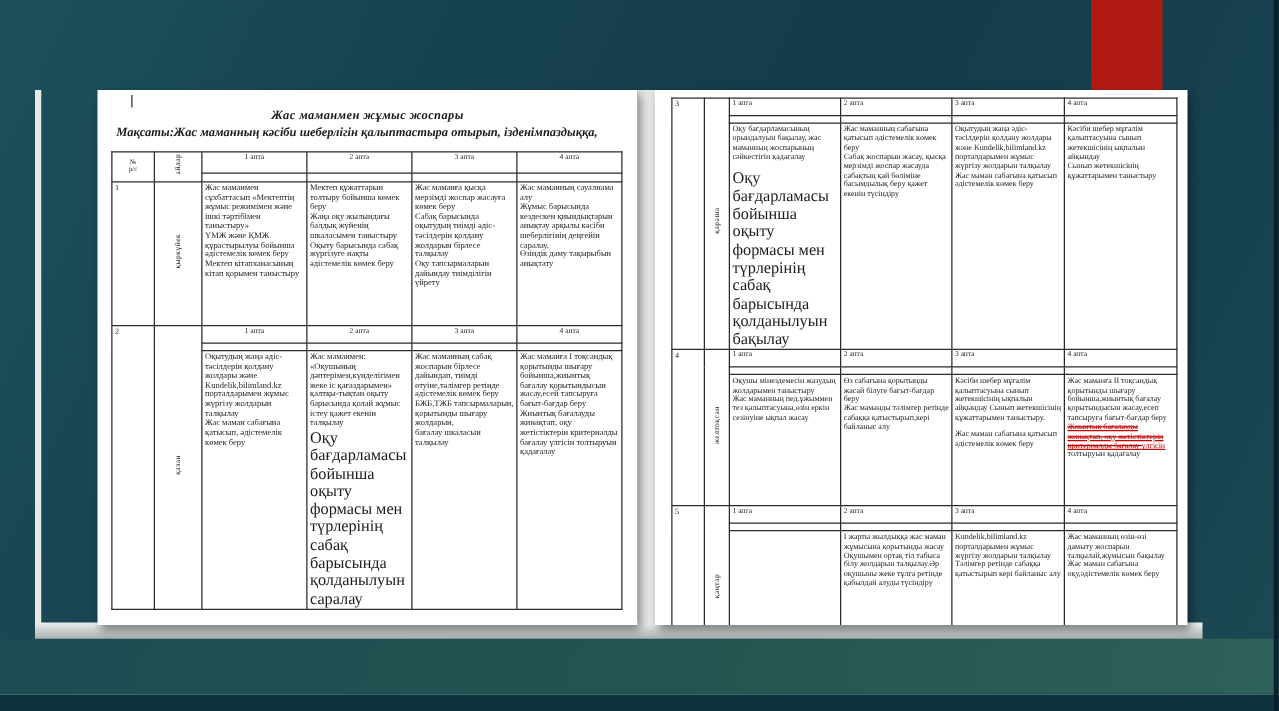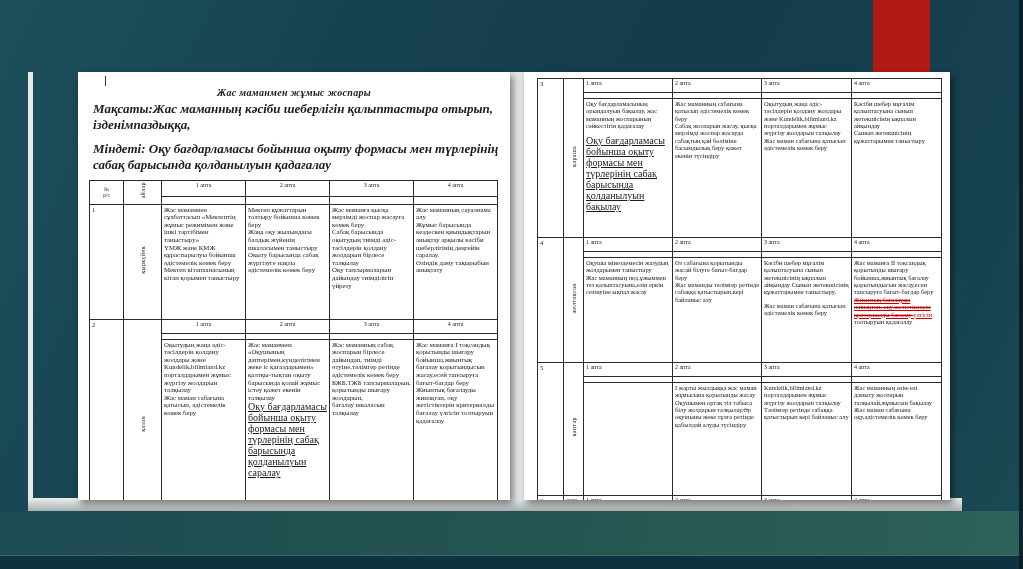--- a/index.html
+++ b/index.html
@@ -13,62 +13,61 @@
   .right-edge{position:absolute;right:0;top:0;width:4px;height:569px;background:rgba(7,26,37,.85);}
   .under-pages{position:absolute;left:28px;top:498px;width:934px;height:13px;
                background:linear-gradient(#eceeee,#a9b0b1);}
   .page-sliver{position:absolute;left:28px;top:72px;width:5px;height:427px;background:#e7e9e9;}
   .gap-strip{position:absolute;left:510px;top:72px;width:14px;height:428px;background:#e3e5e5;}
   .page{position:absolute;top:72px;background:#fff;box-shadow:3px 4px 7px rgba(0,0,0,.45);overflow:hidden;}
   #page1{left:78px;width:432px;height:428px;padding:4px 11px;box-sizing:border-box;}
   #page2{left:524px;width:426px;height:428px;box-sizing:border-box;}
   .cursor{display:block;width:1px;height:10px;background:#333;margin-left:16px;}
   .doc-title{font-size:10px;font-weight:bold;font-style:italic;text-align:center;letter-spacing:.3px;margin:1px 0 3px 0;}
-  .para{font-size:13px;font-weight:bold;font-style:italic;line-height:1.25;margin:0 0 7px 4px;}
+  .para{font-size:10px;font-weight:bold;font-style:italic;line-height:1.25;margin:0 0 7px 4px;}
   .para.cont{margin-top:-1px;}
   table{border-collapse:collapse;table-layout:fixed;}
   td,th{border:1px solid #2b2b2b;padding:1px 2px;vertical-align:top;overflow:hidden;}
   .t1{width:409px;margin-top:3px;}
   .t2{width:404px;margin:6px 0 0 13px;}
   th{font-weight:normal;}
   .wh{font-size:6px;height:11px;vertical-align:top;}
   .t1 .wh{text-align:center;}
   .t2 .wh{text-align:left;}
   .sp td{height:5px;padding:0;}
   .num{font-size:6.5px;text-align:left;vertical-align:top;}
   .mth{text-align:center;vertical-align:middle;}
   .rot{writing-mode:vertical-rl;transform:rotate(180deg);display:inline-block;font-size:6px;letter-spacing:.4px;}
   .tiny{font-size:4.5px;white-space:nowrap;}
   .cell{white-space:pre-line;word-break:break-word;}
   .t1 .cell{font-size:6.8px;line-height:1.12;}
   .t2 .cell{font-size:6.4px;line-height:1.15;}
   .blk{display:block;}
   .gap{margin-top:6px;}
-  .lg{font-size:10px;line-height:1.1;text-decoration:underline;}
+  .lg{font-size:13px;line-height:1.1;}
   .red-strike{color:#c00000;text-decoration:underline line-through;}
   .red-u{color:#c00000;text-decoration:underline;}
   .hdr2{font-size:5.5px;text-align:center;vertical-align:middle;line-height:1.1;white-space:pre-line;}
 </style>
 </head>
 <body>
 
 <div class="stage">
   <div class="red-bar"></div>
   <div class="bottom-band"></div>
   <div class="bottom-strip"></div>
   <div class="under-pages"></div>
   <div class="page-sliver"></div>
   <div class="gap-strip"></div>
   <div class="right-edge"></div>
 
   <div class="page" id="page1">
     <span class="cursor"></span>
     <div class="doc-title">Жас маманмен жұмыс жоспары</div>
     <p class="para">Мақсаты:Жас маманның  кәсіби шеберлігін қалыптастыра отырып, ізденімпаздыққа,</p>
-    <p class="para">Міндеті: Оқу  бағдарламасы бойынша оқыту формасы мен түрлерінің сабақ барысында қолданылуын қадағалау</p>
 
     <table class="t1">
       <colgroup>
           <col style="width:34px">
           <col style="width:38px">
           <col style="width:84px">
           <col style="width:84px">
           <col style="width:84px">
           <col style="width:84px">
         </colgroup>

